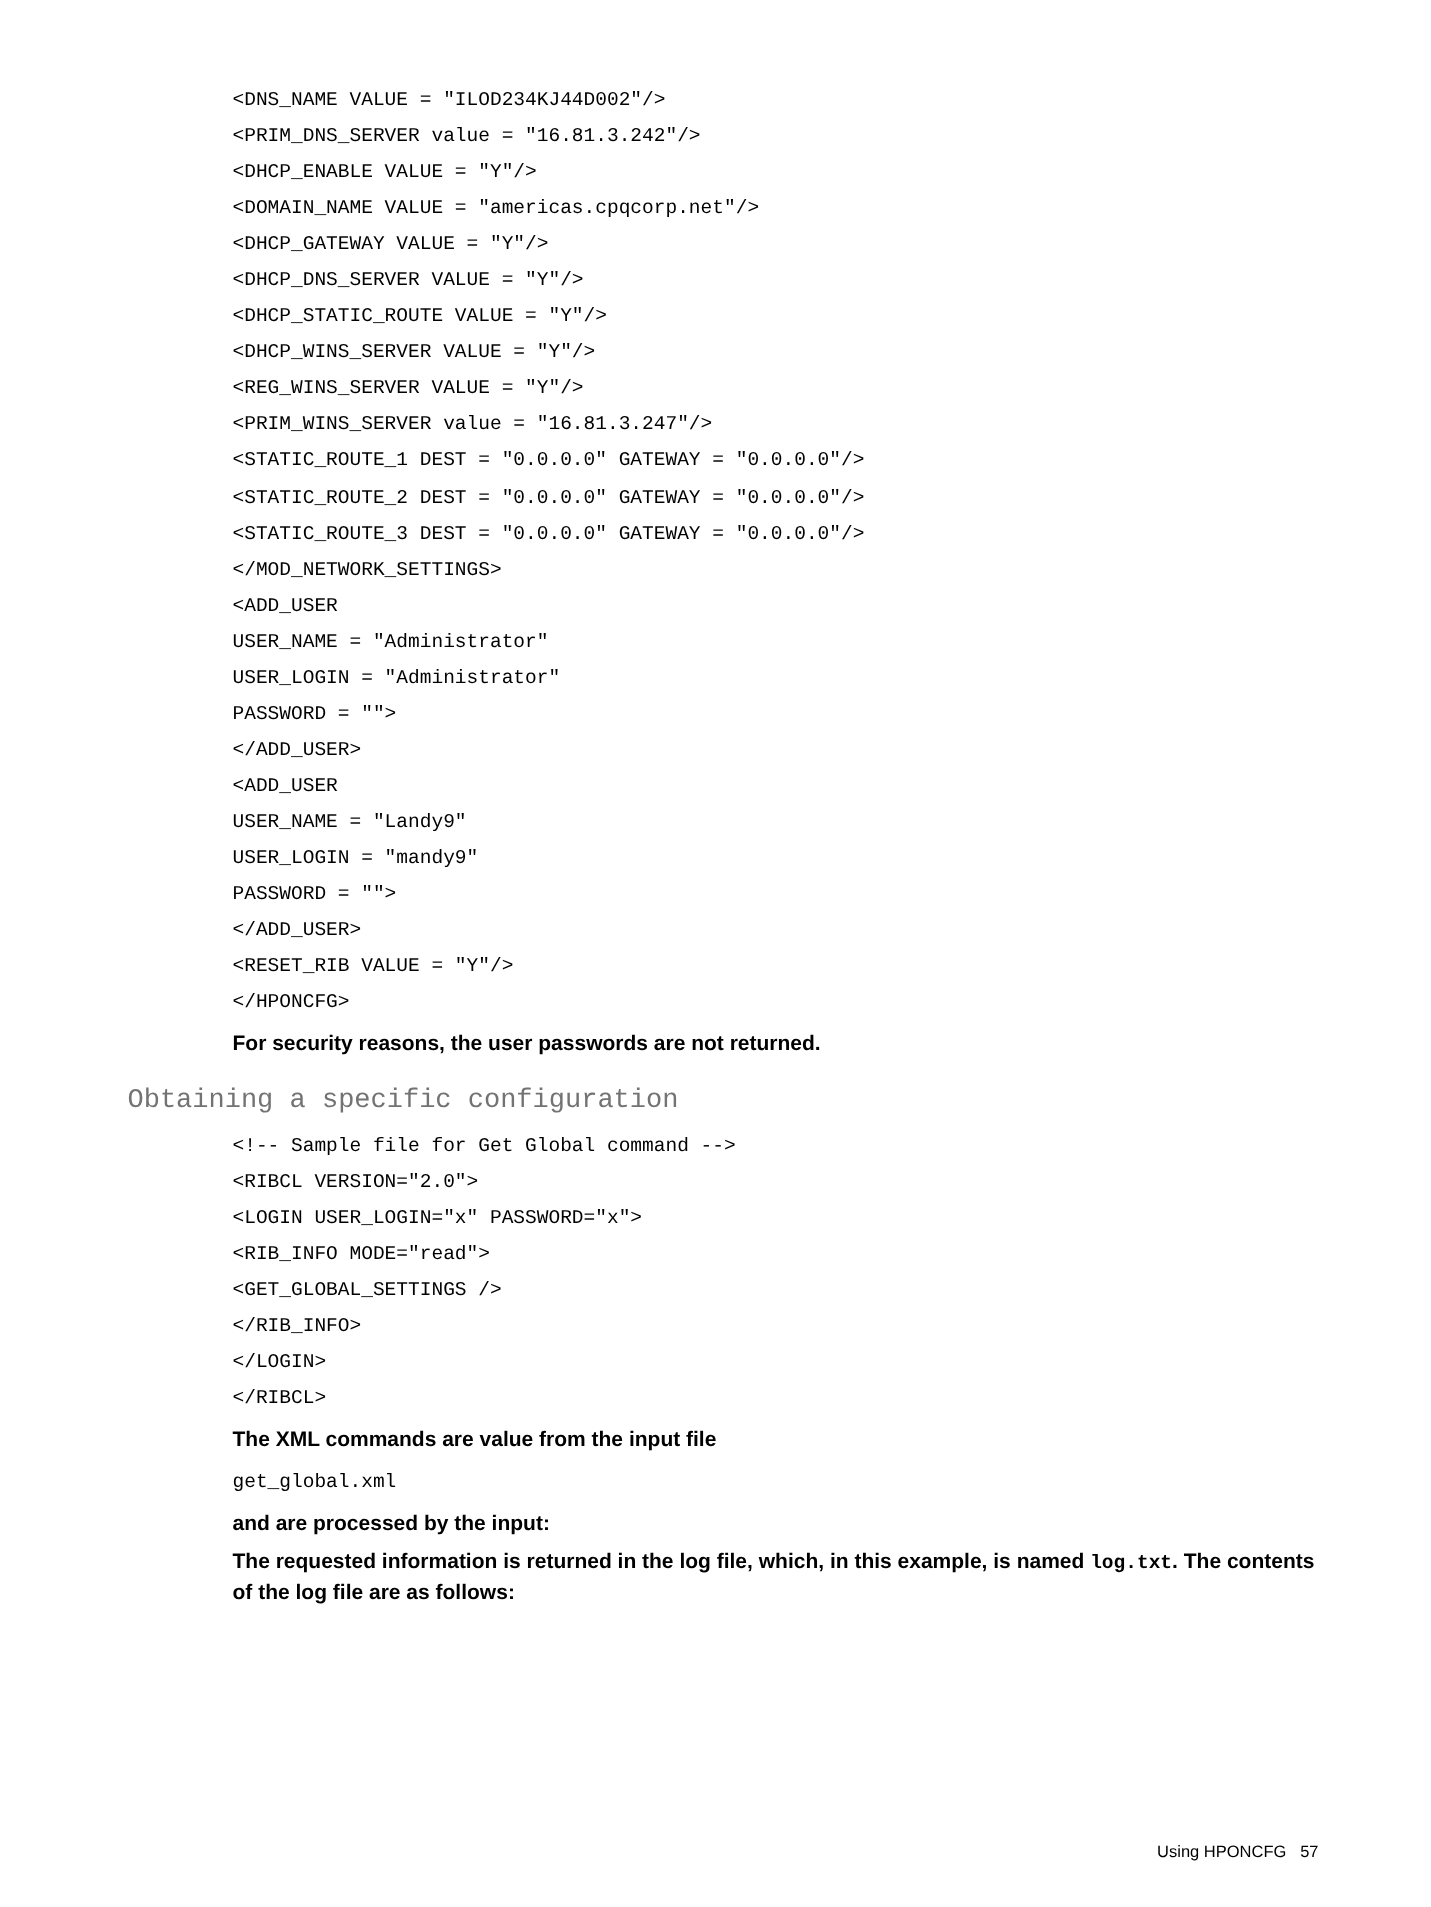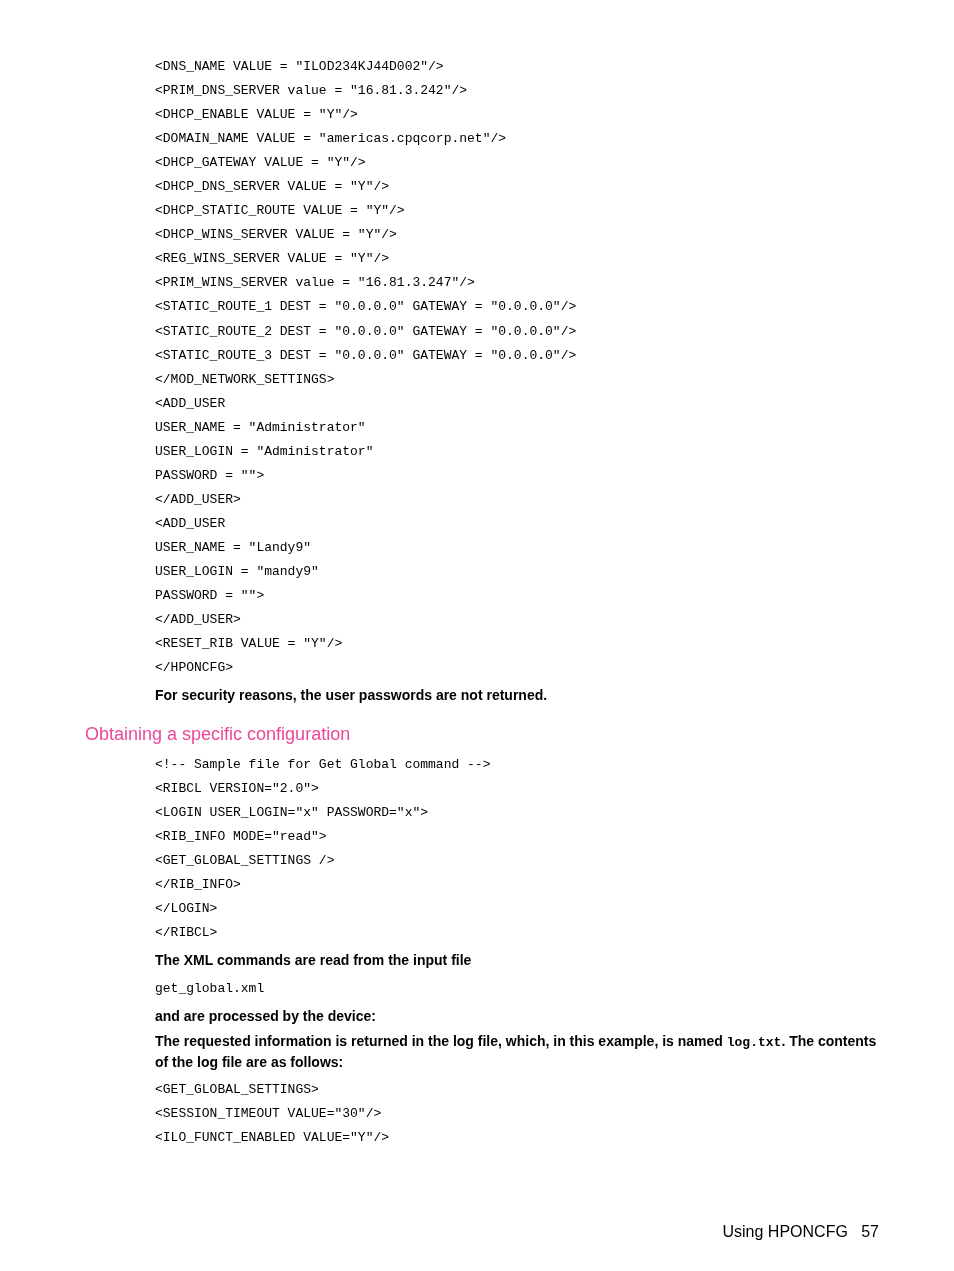--- a/index.html
+++ b/index.html
@@ -30,29 +30,30 @@
     line-height: 1.4;
     margin: 6px 0 6px 70px;
     font-weight: bold;
   }
   .inline-code {
     font-family: "Courier New", Courier, monospace;
     font-size: 13px;
   }
   h2.section-heading {
     font-weight: normal;
-    color: #ec4899;
+    color: #737373;
     font-size: 18px;
     margin: 18px 0 8px 0;
+    font-family: Liberation Mono, monospace;
   }
   .footer {
     position: absolute;
     bottom: 30px;
     right: 75px;
-    font-size: 16px;
+    font-size: 11px;
   }
 </style>
 </head>
 <body>
 
 <div class="page">
 
   <div class="code-block">&lt;DNS_NAME VALUE = "ILOD234KJ44D002"/&gt;
 &lt;PRIM_DNS_SERVER value = "16.81.3.242"/&gt;
 &lt;DHCP_ENABLE VALUE = "Y"/&gt;
@@ -87,32 +88,29 @@
 
   <div class="code-block">&lt;!-- Sample file for Get Global command --&gt;
 &lt;RIBCL VERSION="2.0"&gt;
 &lt;LOGIN USER_LOGIN="x" PASSWORD="x"&gt;
 &lt;RIB_INFO MODE="read"&gt;
 &lt;GET_GLOBAL_SETTINGS /&gt;
 &lt;/RIB_INFO&gt;
 &lt;/LOGIN&gt;
 &lt;/RIBCL&gt;</div>
 
-  <p class="body-text">The XML commands are read from the input file</p>
+  <p class="body-text">The XML commands are value from the input file</p>
 
   <div class="code-block">get_global.xml</div>
 
-  <p class="body-text">and are processed by the device:</p>
+  <p class="body-text">and are processed by the input:</p>
 
 
   <p class="body-text">
     <span>The requested information is returned in the log file, which, in this example, is named </span><span class="inline-code">log.txt</span><span>. The contents of the log file are as follows:</span>
   </p>
 
-  <div class="code-block">&lt;GET_GLOBAL_SETTINGS&gt;
-&lt;SESSION_TIMEOUT VALUE="30"/&gt;
-&lt;ILO_FUNCT_ENABLED VALUE="Y"/&gt;</div>
 
 </div>
 
 <div class="footer">
   <span>Using HPONCFG</span>&nbsp;&nbsp;&nbsp;<span>57</span>
 </div>
 
 </body></html>

